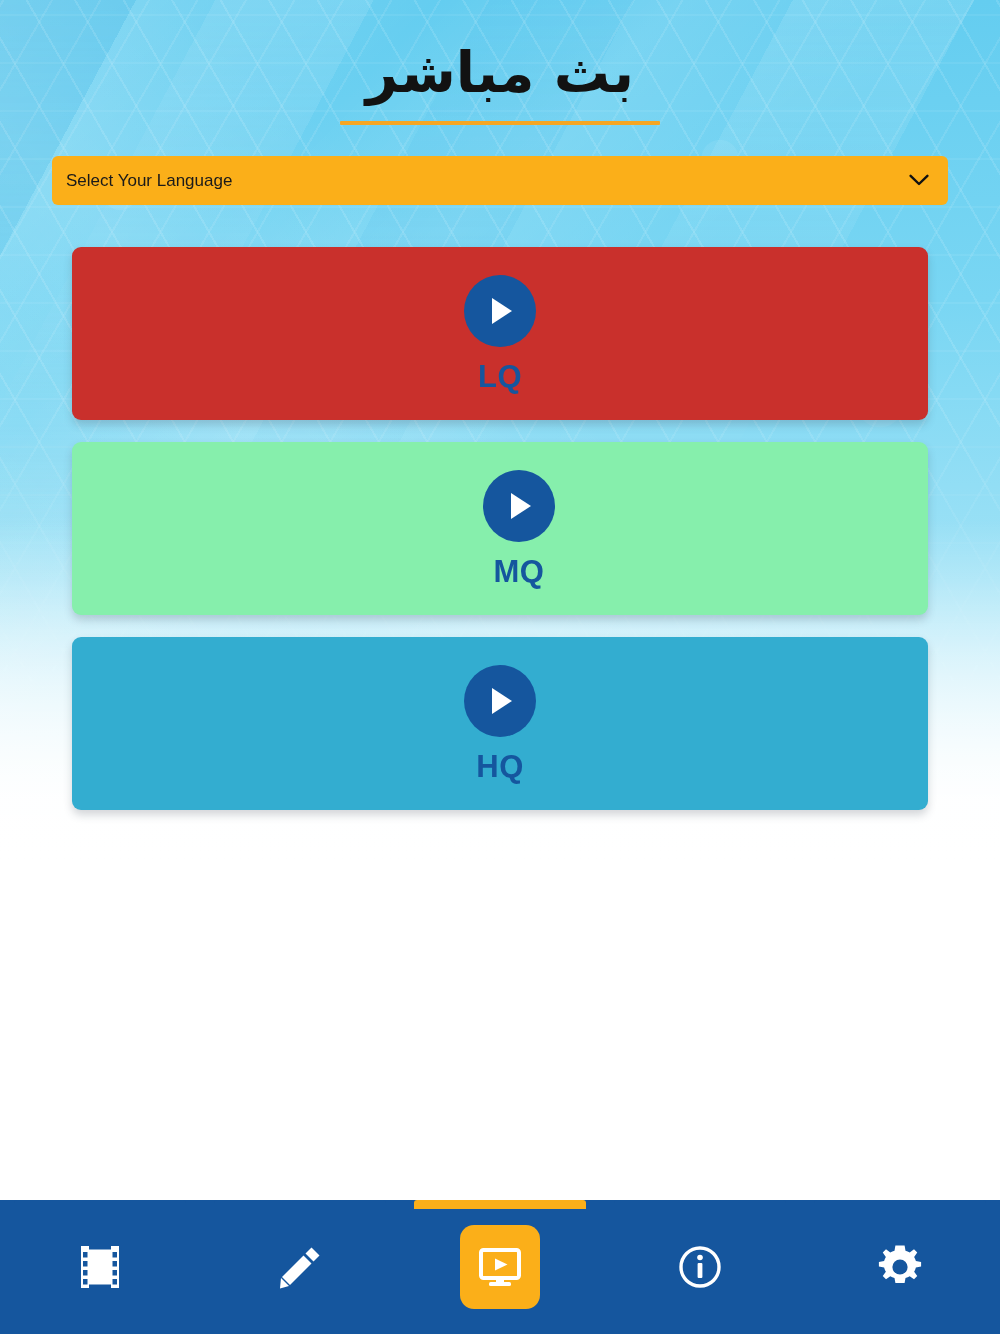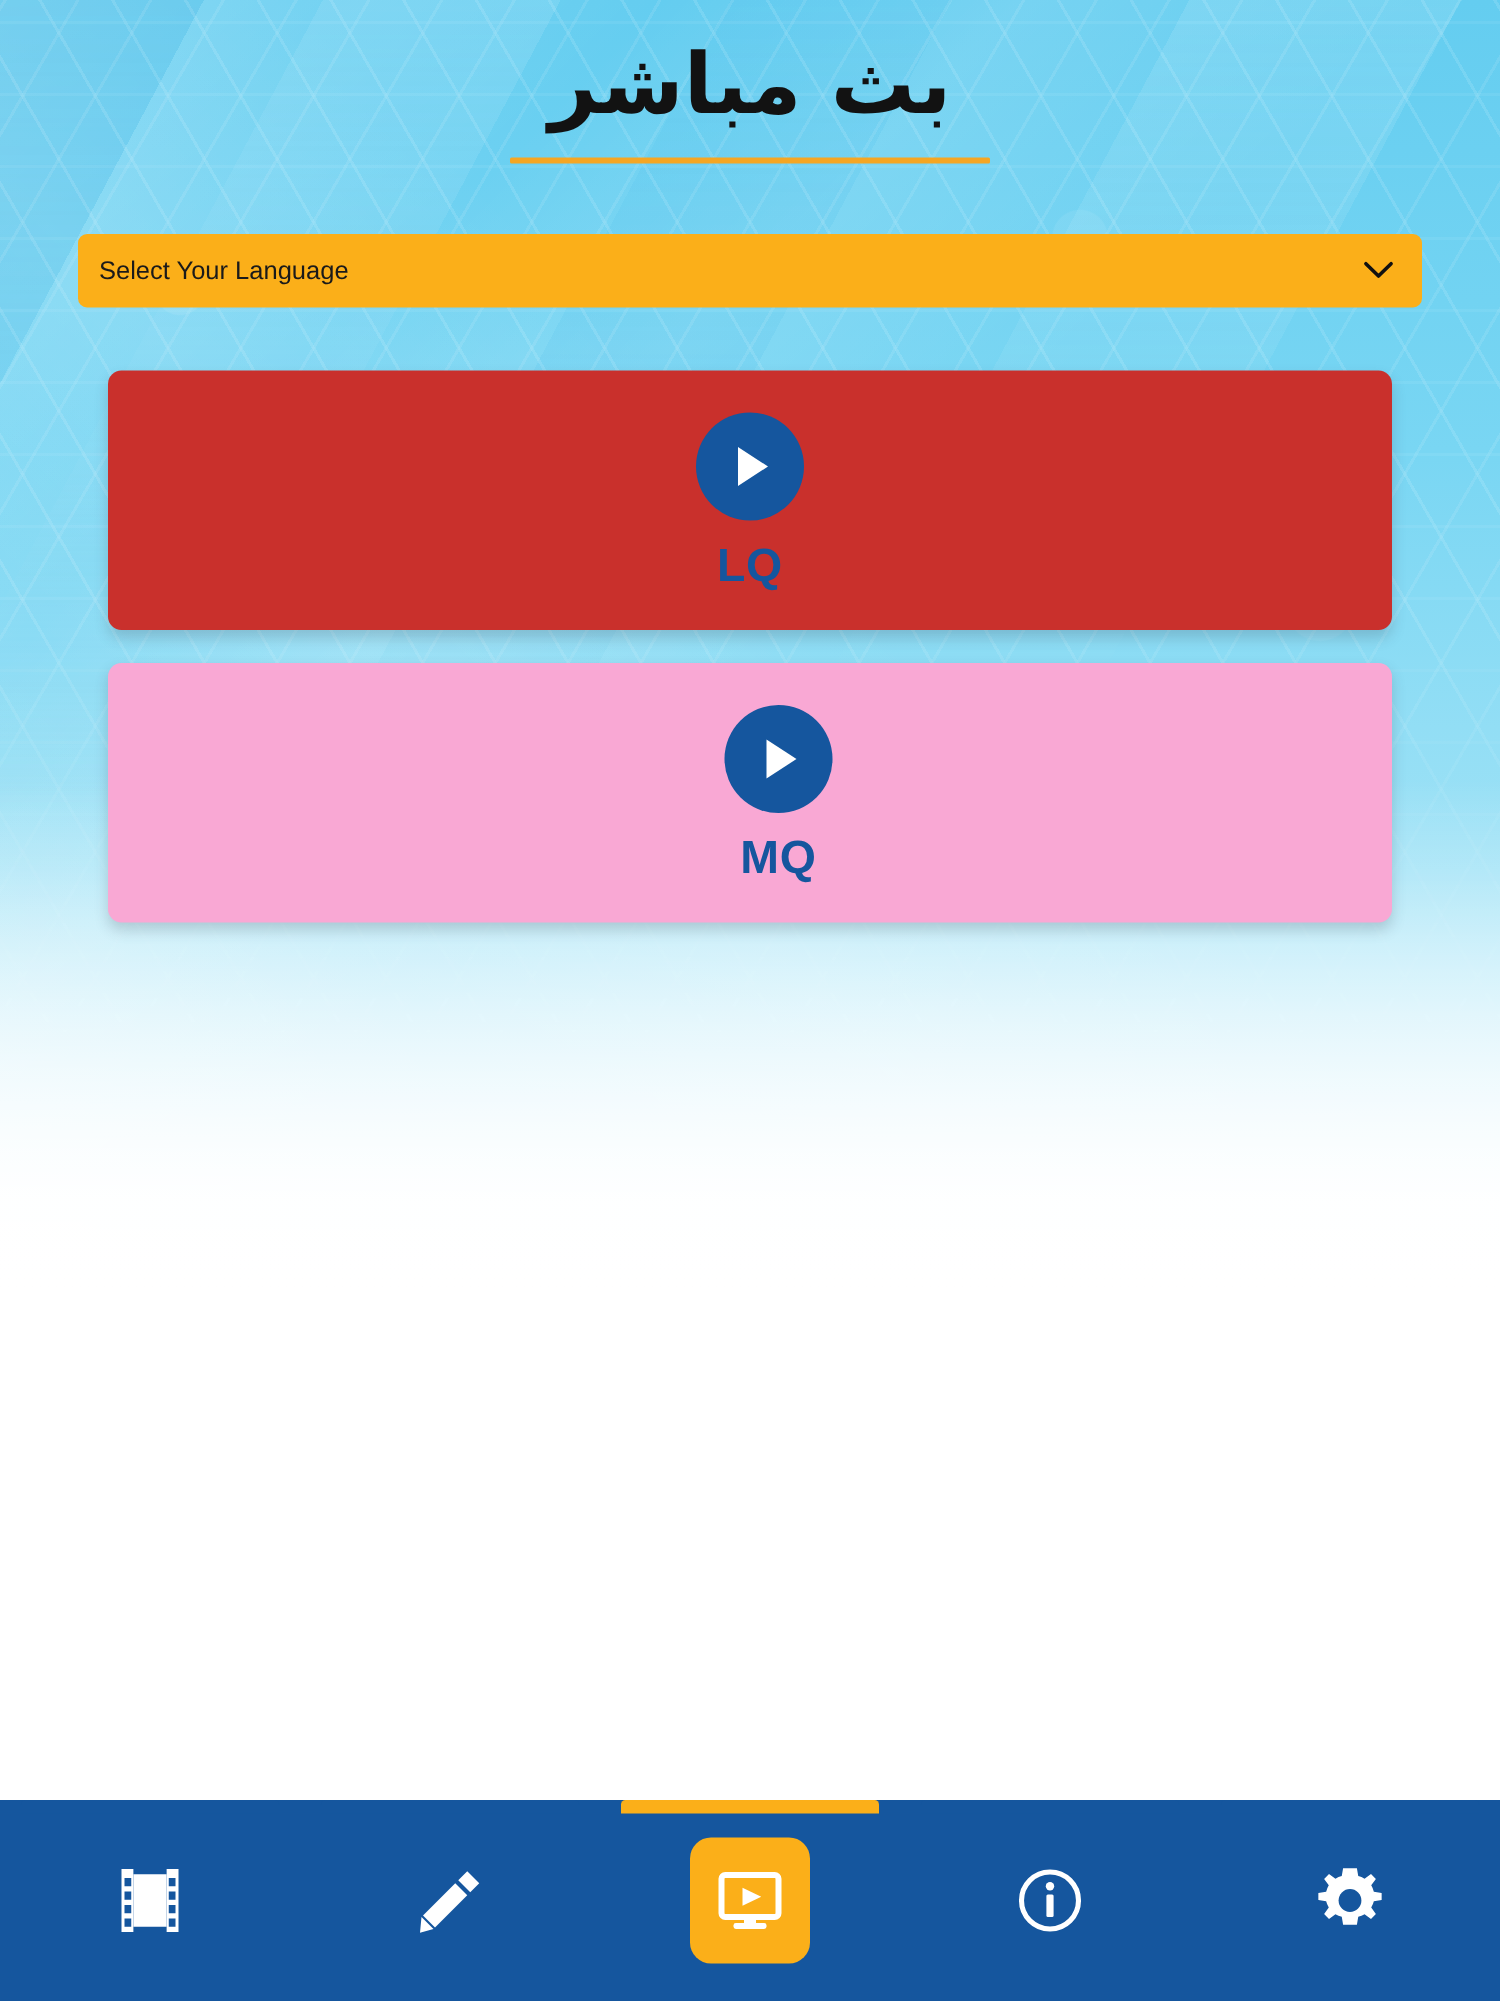--- a/index.html
+++ b/index.html
@@ -82,21 +82,21 @@
                       rgba(160,226,247,0.30) 700px 860px, rgba(255,255,255,0) 860px 1000px);
     -webkit-mask-image: linear-gradient(180deg, #000 0%, rgba(0,0,0,0.6) 45%, rgba(0,0,0,0) 78%);
     mask-image: linear-gradient(180deg, #000 0%, rgba(0,0,0,0.6) 45%, rgba(0,0,0,0) 78%);
   }
 
   
   .header {
     position: absolute;
     left: 0; top: 0;
     width: 1000px;
-    padding-top: 28px;
+    padding-top: 44px;
     text-align: center;
     z-index: 5;
   }
 
   .page-title {
     font-family: "DejaVu Sans", "Liberation Sans", sans-serif;
     font-size: 56px;
     font-weight: bold;
     color: #121212;
     line-height: 1.05;
@@ -162,21 +162,21 @@
     border-radius: 9px;
     box-shadow: 0 5px 9px rgba(60,70,80,0.22);
     display: flex;
     flex-direction: column;
     align-items: center;
     justify-content: center;
     cursor: pointer;
   }
 
   .q-card.lq { background: #C9302C; }
-  .q-card.mq { background: #f9a8d4; padding-left: 38px; }
+  .q-card.mq { background: #86efac; padding-left: 38px; }
   .q-card.hq { background: #33ADD0; }
 
   .play-circle {
     width: 72px;
     height: 72px;
     border-radius: 50%;
     background: #15569E;
     display: flex;
     align-items: center;
     justify-content: center;
@@ -281,20 +281,28 @@
 
     <div class="q-card mq">
       <div class="play-circle">
         <svg width="26" height="30" viewBox="0 0 26 30">
           <path d="M3 2 L23 15 L3 28 Z" fill="#ffffff"></path>
         </svg>
       </div>
       <div class="q-label">MQ</div>
     </div>
 
+    <div class="q-card hq">
+      <div class="play-circle">
+        <svg width="26" height="30" viewBox="0 0 26 30">
+          <path d="M3 2 L23 15 L3 28 Z" fill="#ffffff"></path>
+        </svg>
+      </div>
+      <div class="q-label">HQ</div>
+    </div>
 
   </div>
 
   <div class="bottom-nav">
 
     <div class="nav-item">
       <span class="nav-icon">
         <svg width="44" height="48" viewBox="0 0 44 48">
           <rect x="11" y="3" width="22" height="42" fill="#ffffff"></rect>
           <rect x="3" y="3" width="8" height="42" fill="#ffffff"></rect>

